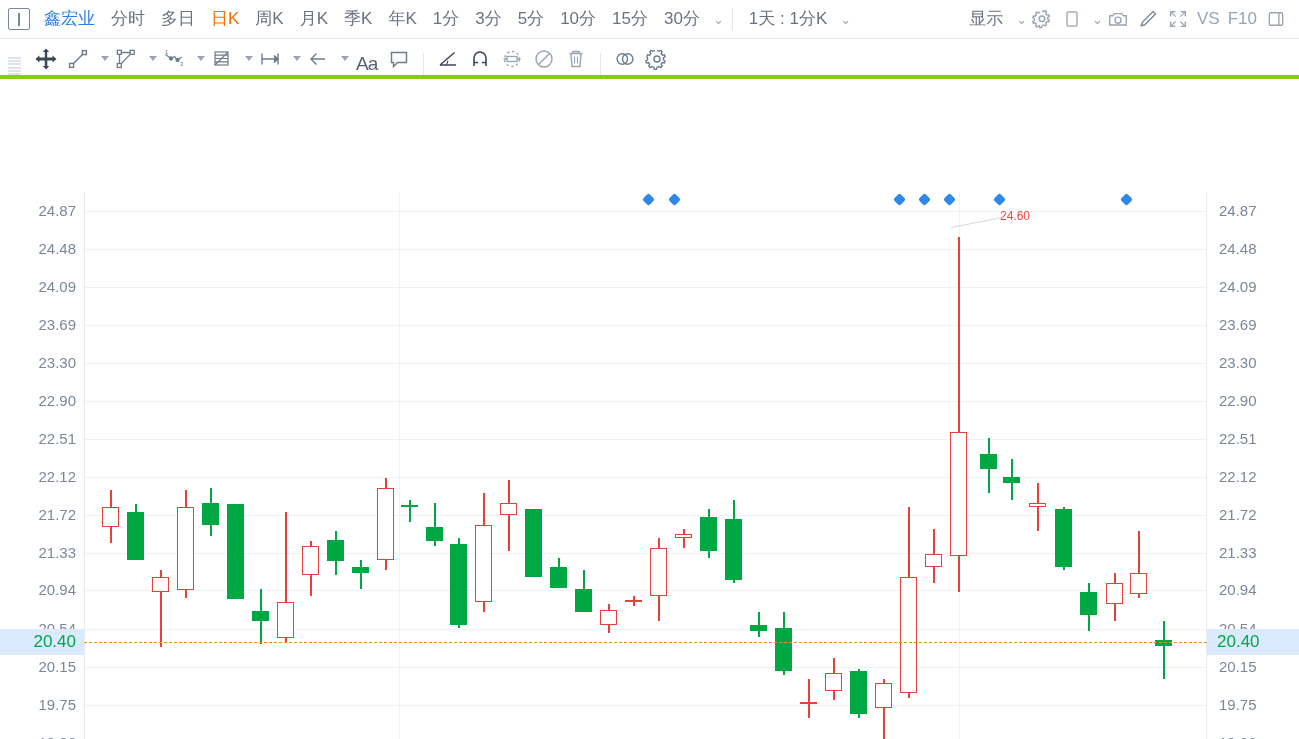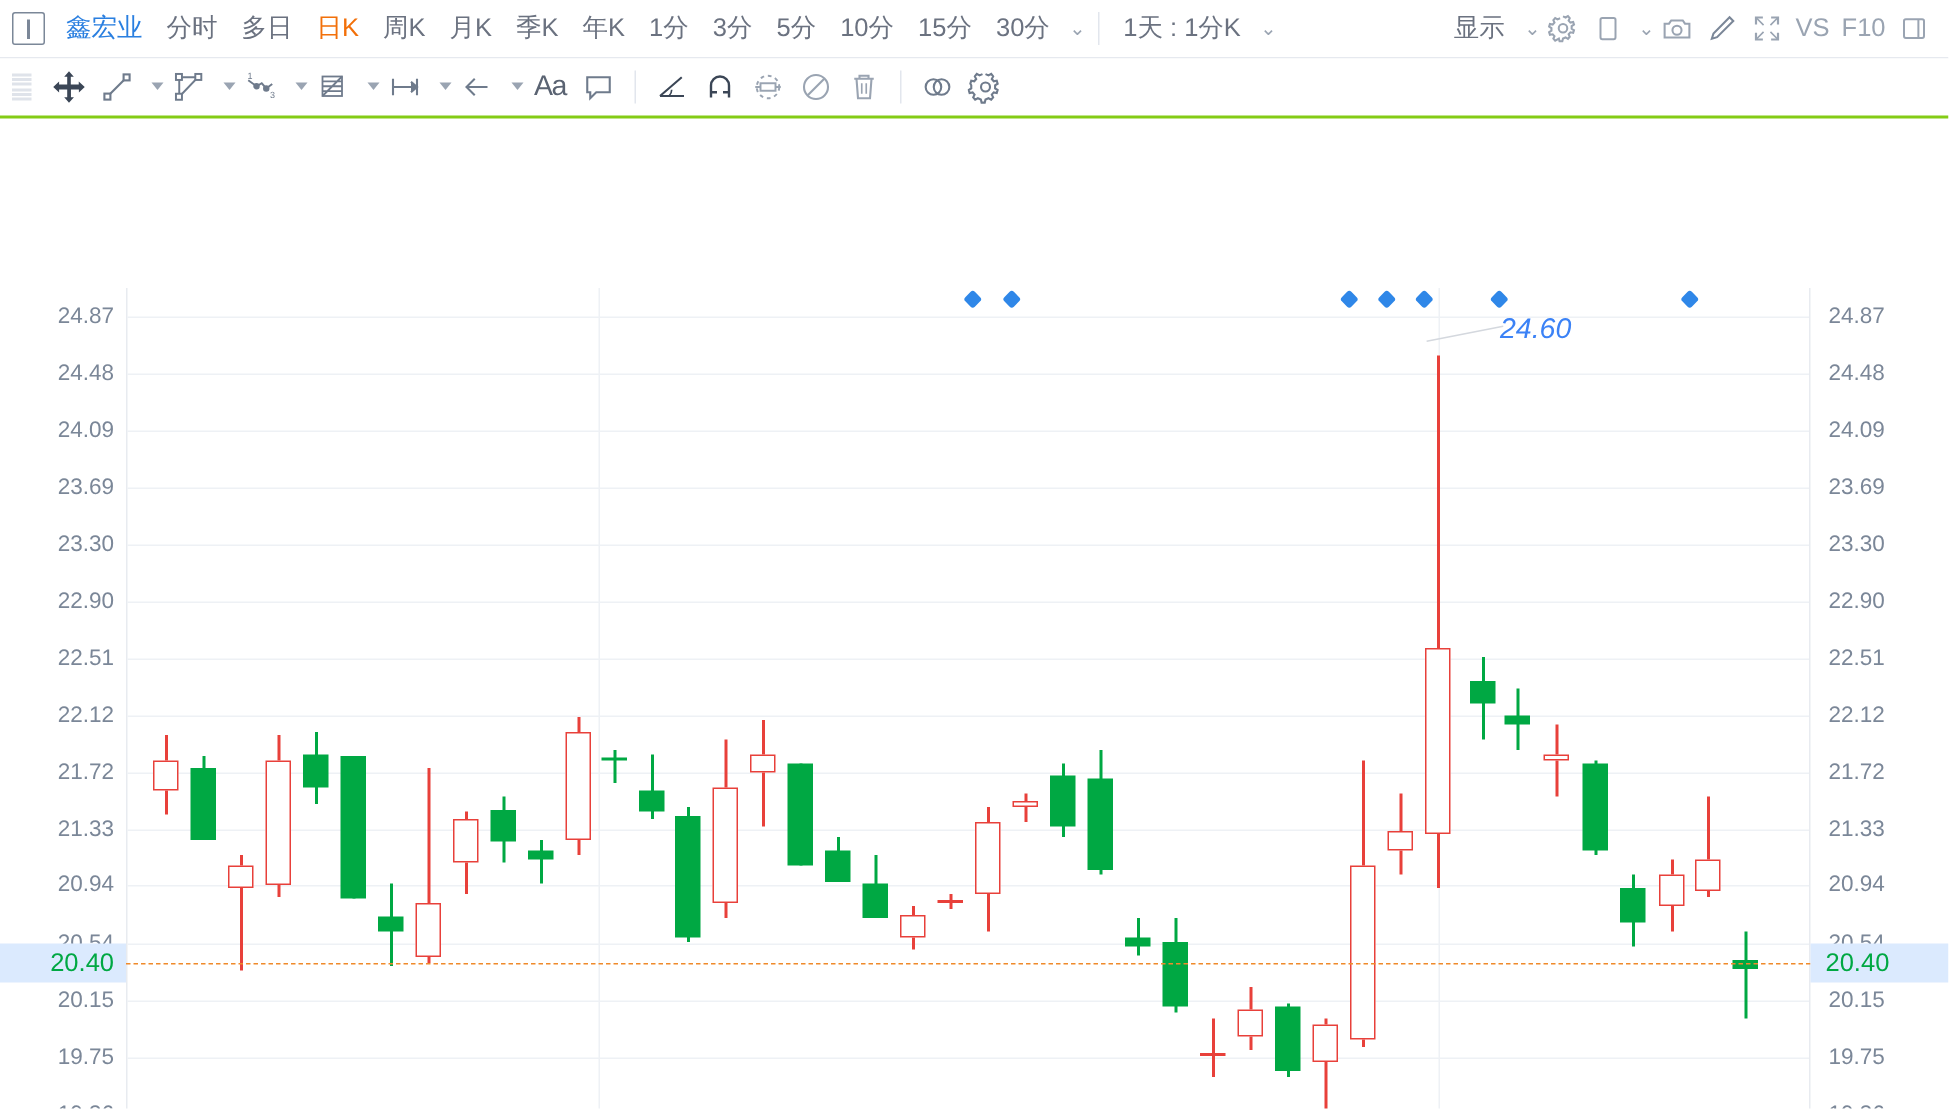--- a/index.html
+++ b/index.html
@@ -61,22 +61,22 @@
     width: 30px; height: 30px; display:inline-flex;
     align-items:center; justify-content:center; cursor:pointer;
     flex:0 0 auto;
   }
   .tb-ico svg { display:block; }
   .tb-text-ico { color:#9aa4b2; font-size:17px; padding:0 4px; cursor:pointer; }
 
   
   .drawbar {
     height: 40px;
-    display:flex; align-items:center;
-    border-bottom: 2px solid #84cc16;
+    display:flex; align-items:flex-end;
+    border-bottom: 4px solid #84cc16;
     padding: 0 4px;
     background:#fff;
   }
   .db-grip { width:16px; height:18px; margin:0 6px 0 4px; display:flex; flex-direction:column; justify-content:space-between;}
   .db-grip i { display:block; height:2px; background:#dfe3ea; width:13px;}
   .db-ico {
     width:32px; height:32px; display:inline-flex; align-items:center; justify-content:center;
     cursor:pointer; color:#6f7b8c; flex:0 0 auto;
   }
   .db-ico.primary { color:#3b4656; }
@@ -130,21 +130,21 @@
   .candle { position:absolute; }
   .wick { position:absolute; width:1.5px; }
   .body { position:absolute; }
 
   
   .dot-marker {
     position:absolute; width:9px; height:9px; background:#2f87e8;
     transform: rotate(45deg); border-radius:2px;
   }
   .ann-label {
-    position:absolute; font-size:19px; color:#3b82f6; white-space:nowrap;font-style:italic;
+    position:absolute; font-size:12px; color:#ef4444; white-space:nowrap;
   }
   .leader { position:absolute; background:#d4d8de; height:1px; transform-origin: 0 0; }
 </style>
 </head>
 <body>
 
 <div class="topbar">
   <span class="tb-icon-box">
       <span class="bar"></span>
     </span>

